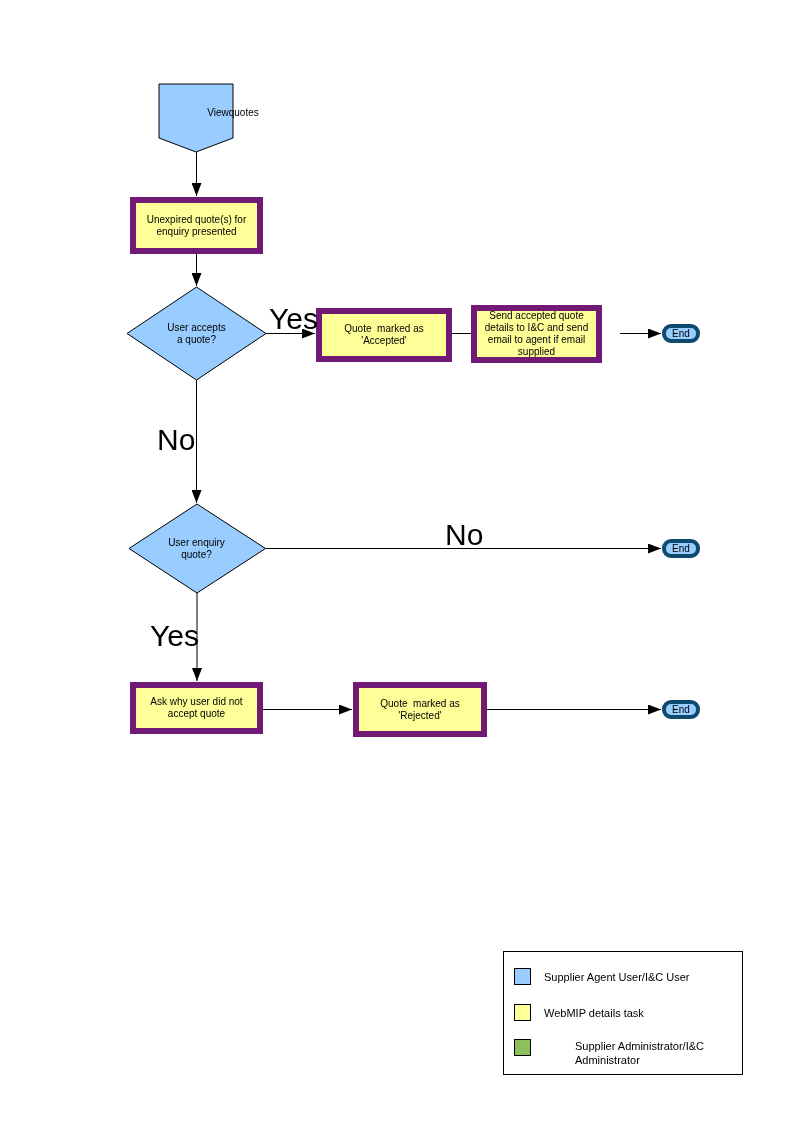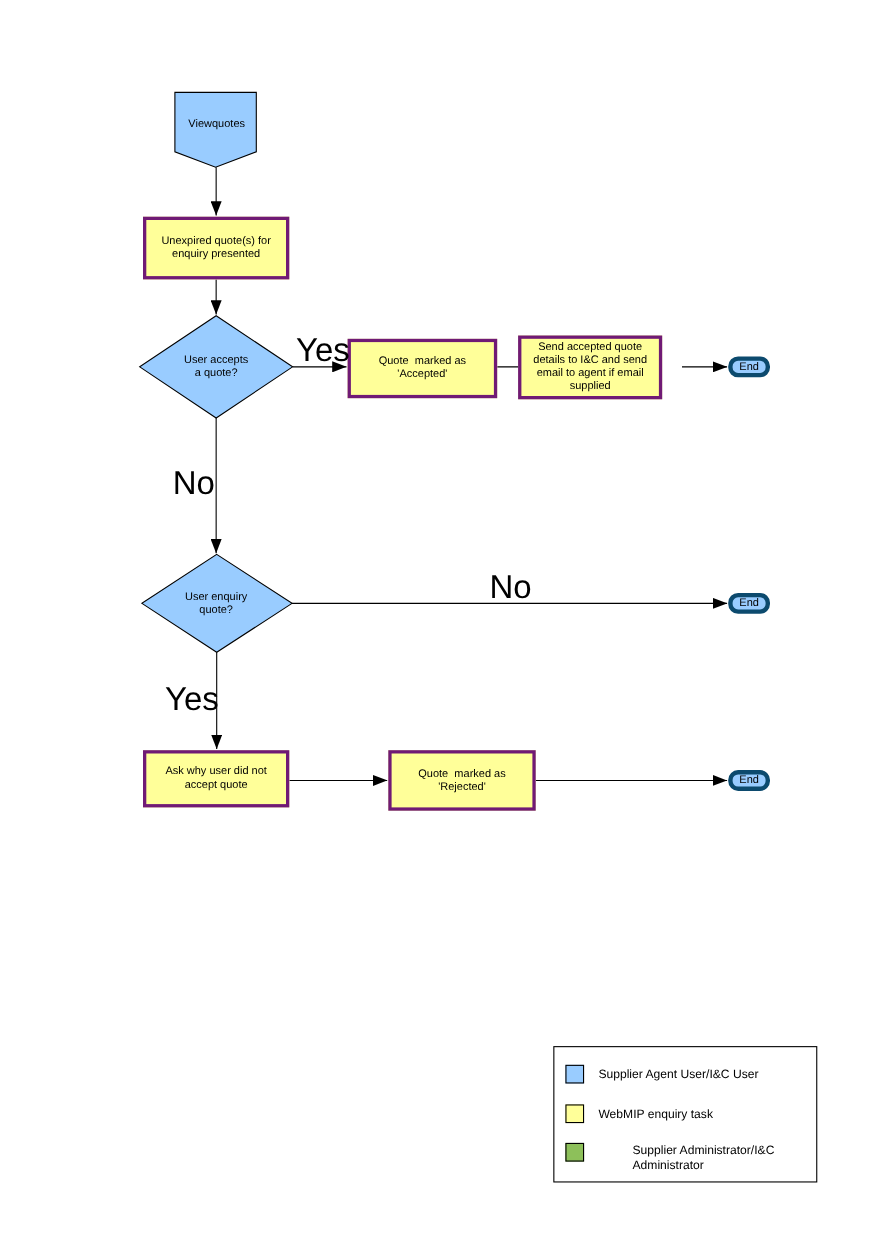--- a/index.html
+++ b/index.html
@@ -12,21 +12,21 @@
     font-family: "Liberation Sans", "DejaVu Sans", sans-serif;
     color: #000;
   }
   .layer { position: absolute; left: 0; top: 0; }
 
   
   .node-rect {
     position: absolute;
     box-sizing: border-box;
     background: #FFFF99;
-    border: 3px solid #701a75;
+    border: 6px solid #701a75;
     display: flex;
     align-items: center;
     justify-content: center;
     text-align: center;
     font-size: 10px;
     line-height: 12px;
     white-space: pre-wrap;
   }
   .node-end {
     position: absolute;
@@ -116,21 +116,21 @@
     <line x1="266" y1="333.5" x2="315" y2="333.5" stroke="#000" stroke-width="1" marker-end="url(#arrowhead)"></line>
     <line x1="452" y1="333.5" x2="488" y2="333.5" stroke="#000" stroke-width="1" marker-end="url(#arrowhead)"></line>
     <line x1="620" y1="333.5" x2="661" y2="333.5" stroke="#000" stroke-width="1" marker-end="url(#arrowhead)"></line>
     <line x1="196.5" y1="380" x2="196.5" y2="503" stroke="#000" stroke-width="1" marker-end="url(#arrowhead)"></line>
     <line x1="265.5" y1="548.5" x2="661" y2="548.5" stroke="#000" stroke-width="1" marker-end="url(#arrowhead)"></line>
     <line x1="197" y1="593" x2="197" y2="681" stroke="#000" stroke-width="1" marker-end="url(#arrowhead)"></line>
     <line x1="263" y1="709.5" x2="352" y2="709.5" stroke="#000" stroke-width="1" marker-end="url(#arrowhead)"></line>
     <line x1="487" y1="709.5" x2="661" y2="709.5" stroke="#000" stroke-width="1" marker-end="url(#arrowhead)"></line>
   </svg>
 
-  <div class="shape-label" style="left:161px; top:92px; width:72px; height:42px;">Viewquotes</div>
+  <div class="shape-label" style="left:161px; top:92px; width:72px; height:42px;padding-left:36px;">Viewquotes</div>
   <div class="shape-label" style="left:146px; top:311px; width:101px; height:45px;">User accepts
 a quote?</div>
   <div class="shape-label" style="left:146px; top:526px; width:101px; height:45px;">User enquiry
 quote?</div>
 
   <div class="node-rect" style="left:130px; top:197px; width:133px; height:57px;">Unexpired quote(s) for
 enquiry presented</div>
   <div class="node-rect" style="left:316px; top:308px; width:136px; height:54px;">Quote  marked as
 'Accepted'</div>
   <div class="node-rect" style="left:471px; top:305px; width:131px; height:58px;">Send accepted quote
@@ -151,21 +151,21 @@
   <div class="edge-label" style="left:445px; top:520px;">No</div>
   <div class="edge-label ta-right" style="left:150px; top:621px; width:47px;">Yes</div>
 
   <div class="legend">
     <div class="legend-row center" style="top:16px;">
       <div class="legend-swatch sw-user"></div>
       <div class="legend-label">Supplier Agent User/I&amp;C User</div>
     </div>
     <div class="legend-row center" style="top:52px;">
       <div class="legend-swatch sw-system"></div>
-      <div class="legend-label">WebMIP enquiry task</div>
+      <div class="legend-label">WebMIP details task</div>
     </div>
     <div class="legend-row top" style="top:87px;gap:44px;">
       <div class="legend-swatch sw-admin"></div>
       <div class="legend-label">Supplier Administrator/I&amp;C
 Administrator</div>
     </div>
   </div>
 
 </div>
 

